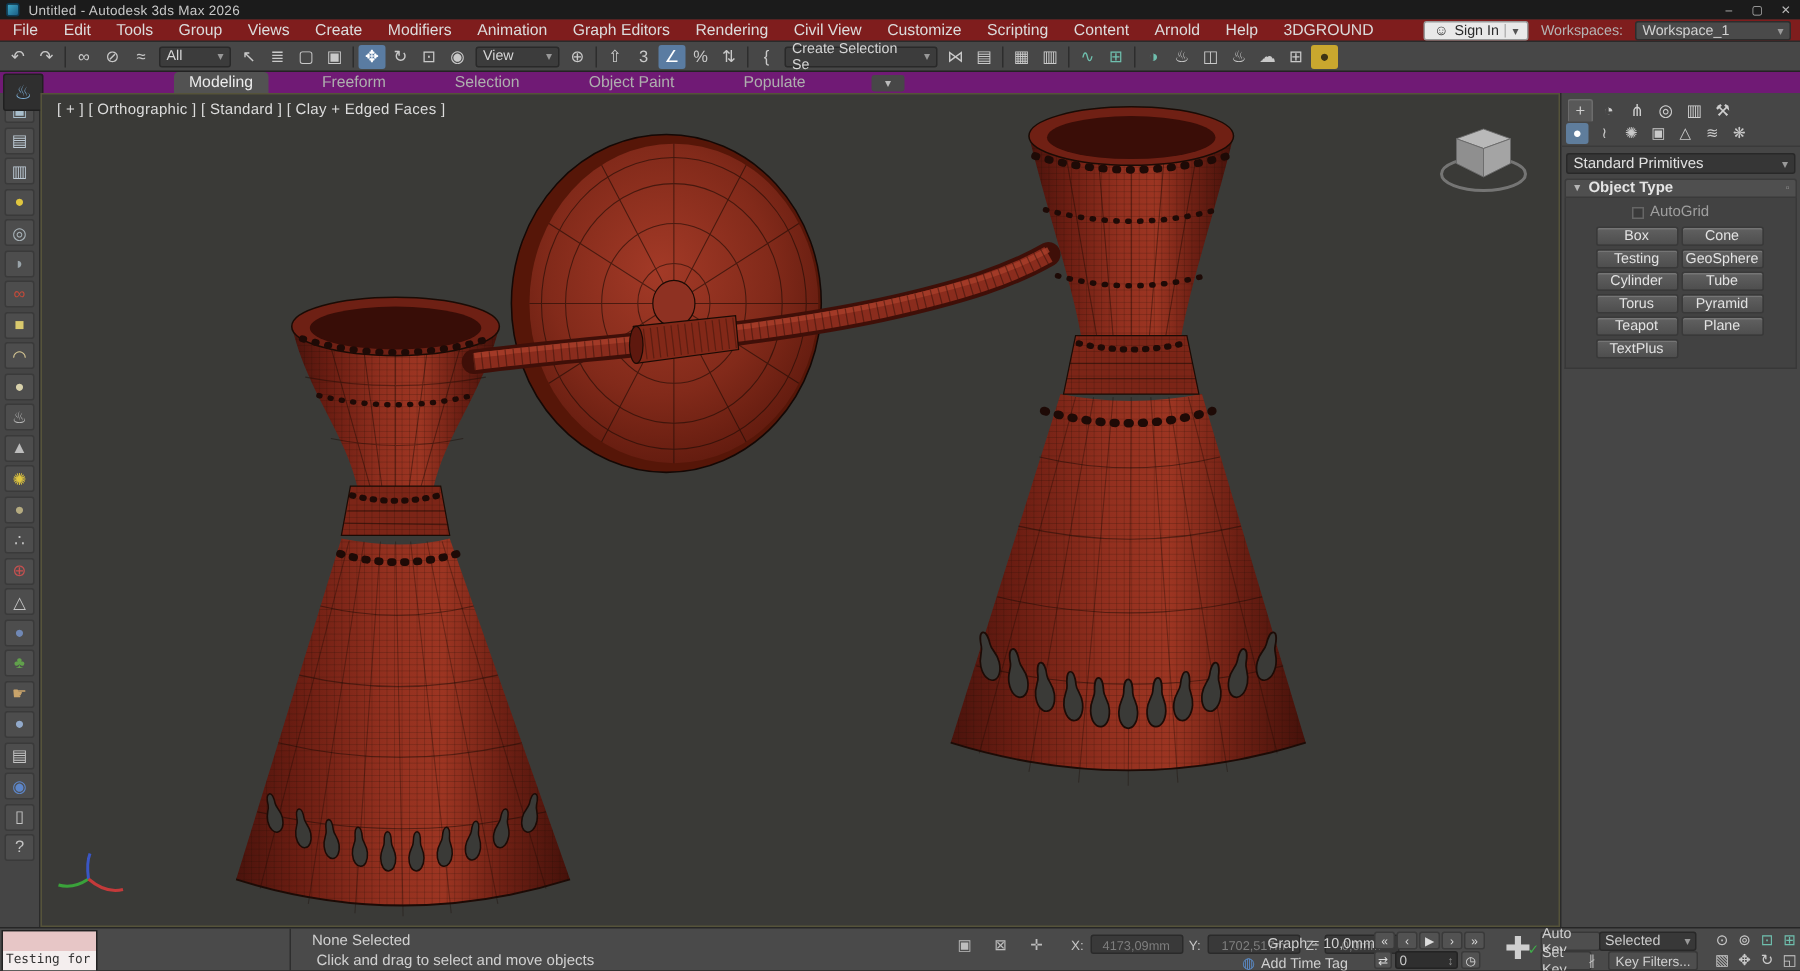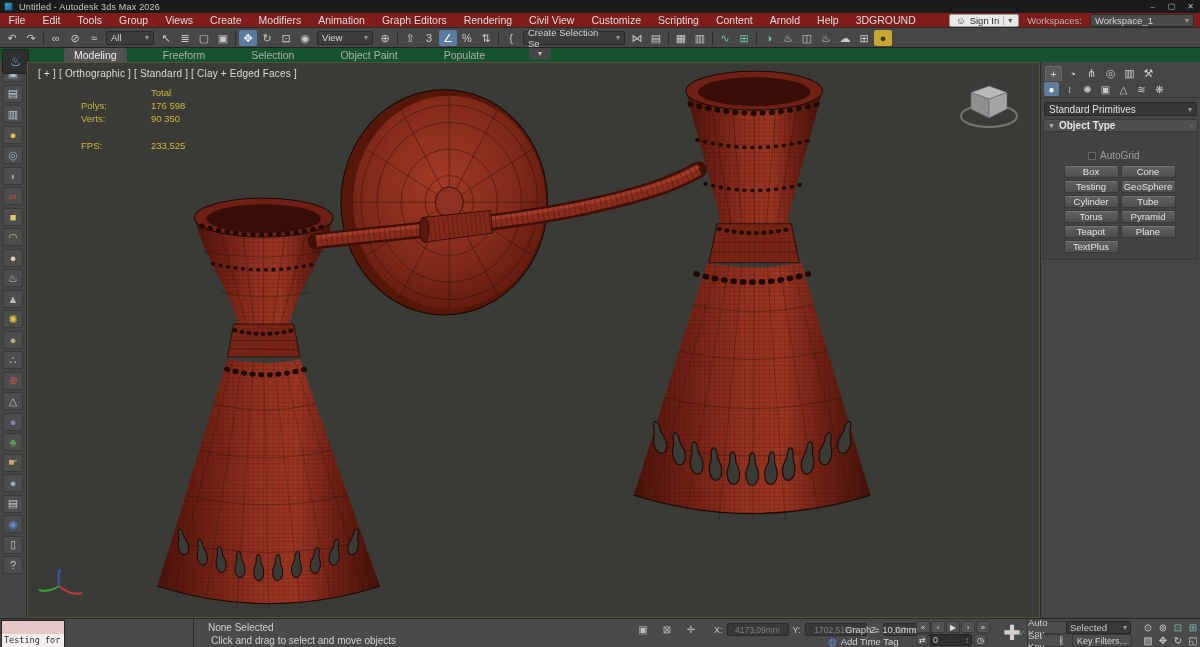--- a/index.html
+++ b/index.html
@@ -28,21 +28,21 @@
   .toolbar{height:20px;background:#474747;border-bottom:1px solid #232323;display:flex;align-items:center;padding-left:3px;flex:0 0 auto}
   .tb-group{display:inline-flex;align-items:center;gap:1px}
   .icon{display:inline-flex;width:18px;height:16px;align-items:center;justify-content:center;font-size:11px;color:#c9c9c9;border-radius:2px;line-height:16px}
   .icon.active{background:#5a7ca2;color:#fff}
   .tb-sep{width:1px;height:14px;background:#2d2d2d;margin:0 3px;flex:0 0 auto}
   .dd{display:inline-flex;align-items:center;justify-content:space-between;background:#3c3c3c;border:1px solid #292929;border-radius:2px;height:14px;padding:0 4px;font-size:9.5px;color:#d5d5d5;margin:0 3px}
   .dd .car{color:#989898;font-size:8px;margin-left:4px}
 
   
   .ribbon-wrap{position:relative;flex:0 0 auto}
-  .ribbon-tabs{height:14px;background:#14532d;display:flex;align-items:flex-start;padding-left:64px;gap:26px;font-size:10.5px;color:#aeaeae}
+  .ribbon-tabs{height:14px;background:#701a75;display:flex;align-items:center;padding-left:116px;gap:26px;font-size:10.5px;color:#aeaeae}
   .rtab{padding:1px 10px;border-radius:3px 3px 0 0}
   .rtab.active{background:#525252;color:#ececec}
   .ribbon-overflow{width:22px;height:11px;background:#474747;border-radius:2px;color:#bcbcbc;font-size:8px;text-align:center;line-height:11px;margin-left:8px}
   .ribbon-panelrow{height:13px;background:#333;display:flex;align-items:center}
   .rpanel{margin-left:93px;background:#404040;border:1px solid #2a2a2a;border-radius:2px;color:#d6d6d6;font-size:10px;padding:0 12px;height:12px;line-height:11px}
   .ribbon-logo{position:absolute;left:2px;top:1px;width:27px;height:25px;background:#2f2f2f;border:1px solid #202020;border-radius:2px;color:#7fb2d9;font-size:13px;display:flex;align-items:center;justify-content:center}
 
   
   .main{flex:1;display:flex;min-height:0}
   .lefttb{width:27px;background:#454545;border-right:1px solid #2a2a2a;display:flex;flex-direction:column;align-items:center;padding-top:2px;gap:2.5px;overflow:hidden}
@@ -66,21 +66,21 @@
   .psubs{height:17px;display:flex;align-items:center;padding-left:3px;gap:3px;border-bottom:1px solid #3a3a3a}
   .psub{width:15px;height:14px;display:flex;align-items:center;justify-content:center;font-size:10px;color:#c9c9c9;border-radius:2px}
   .psub.active{background:#5f7d9c;color:#fff}
   .pdd{margin:4px 3px 3px;height:14px;background:#363636;border:1px solid #282828;border-radius:2px;display:flex;align-items:center;justify-content:space-between;padding:0 4px;color:#e0e0e0}
   .pdd .car{color:#9a9a9a;font-size:8px}
   .rollout{margin:2px 2px 0}
   .ro-head{height:13px;background:#4f4f4f;border:1px solid #3a3a3a;border-radius:2px 2px 0 0;display:flex;align-items:center;padding:0 4px;font-weight:bold;color:#e4e4e4}
   .ro-head .tri{color:#b5b5b5;font-size:7px;margin-right:4px}
   .ro-head .pin{margin-left:auto;color:#9a9a9a;font-size:7px}
   .ro-body{background:#424242;border:1px solid #383838;border-top:none;padding:3px 0 6px}
-  .autogrid{display:flex;align-items:center;gap:4px;margin:15px 0 4px 44px;color:#9f9f9f}
+  .autogrid{display:flex;align-items:center;gap:4px;margin:1px 0 4px 44px;color:#9f9f9f}
   .chk{width:8px;height:8px;background:#3a3a3a;border:1px solid #666}
   .objgrid{width:114px;margin:0 auto;display:flex;flex-wrap:wrap;gap:2px}
   .obj-btn{width:55px;height:13px;background:linear-gradient(#616161,#4e4e4e);border:1px solid #393939;border-radius:2px;color:#e2e2e2;font-size:9.5px;text-align:center;line-height:12px;box-shadow:inset 0 1px 0 #757575}
   .nc-body{display:flex;align-items:center;gap:4px;padding:4px 4px 4px 22px}
   .nc-input{width:88px;height:13px;background:#2b2b2b;border:1px solid #1f1f1f;border-radius:2px}
   .nc-swatch{width:16px;height:13px;background:#cfcfcf;border:1px solid #1d1d1d}
 
   
   .statusbar{height:29px;background:#4a4a4a;border-top:1px solid #262626;position:relative;font-size:10px;color:#d0d0d0;flex:0 0 auto}
   .listener{position:absolute;left:1px;top:1px;width:64px;height:27px;border:1px solid #222}
@@ -406,38 +406,20 @@
           <path d="M288,171 C360,162 470,156 560,137 C615,125 645,116 670,102" stroke="#a73f2a" stroke-width="3.5" opacity=".8"></path>
           <path d="M288,175 C360,166 470,160 560,141 C615,129 645,119 670,105" stroke="#1a0b05" stroke-width="11" stroke-dasharray="0.8 4.5" opacity=".4"></path>
           <path d="M394,152 L462,145 L464,167 L396,176 Z" fill="#822818" stroke="#1a0b05" stroke-width=".8"></path>
           <path d="M397,164 L463,156" stroke="#1a0b05" stroke-width="20" stroke-dasharray="0.8 3.8" opacity=".35"></path>
           <ellipse cx="396" cy="164" rx="4.5" ry="12" fill="#5e180e" stroke="#1a0b05" stroke-width=".8"></ellipse>
         </g>
       </svg>
 
       <div class="vp-label">[ + ] [ Orthographic ] [ Standard ] [ Clay + Edged Faces ]</div>
 
-      <div class="stats">
-        <div class="row">
-            <span class="lab"></span>
-            <span class="val">Total</span>
-          </div>
-        <div class="row">
-            <span class="lab">Polys:</span>
-            <span class="val">176 598</span>
-          </div>
-        <div class="row">
-            <span class="lab">Verts:</span>
-            <span class="val">90 350</span>
-          </div>
-        <div class="row fps">
-            <span class="lab">FPS:</span>
-            <span class="val">233,525</span>
-          </div>
-      </div>
 
       <svg class="viewcube" width="70" height="58">
         <ellipse cx="35" cy="38" rx="28" ry="11" fill="none" stroke="#8a8a8a" stroke-width="2" opacity=".75"></ellipse>
         <polygon points="35,8 53,14.5 35,21 17,14.5" fill="#b9b9b9" stroke="#6a6a6a" stroke-width=".6"></polygon>
         <polygon points="17,14.5 35,21 35,40 17,31" fill="#8f8f8f" stroke="#6a6a6a" stroke-width=".6"></polygon>
         <polygon points="35,21 53,14.5 53,31 35,40" fill="#a4a4a4" stroke="#6a6a6a" stroke-width=".6"></polygon>
       </svg>
 
       <svg class="axis" width="52" height="42">
         <path d="M24,20 C18,24 11,26 4,24" stroke="#3aa23a" stroke-width="2" fill="none"></path>

